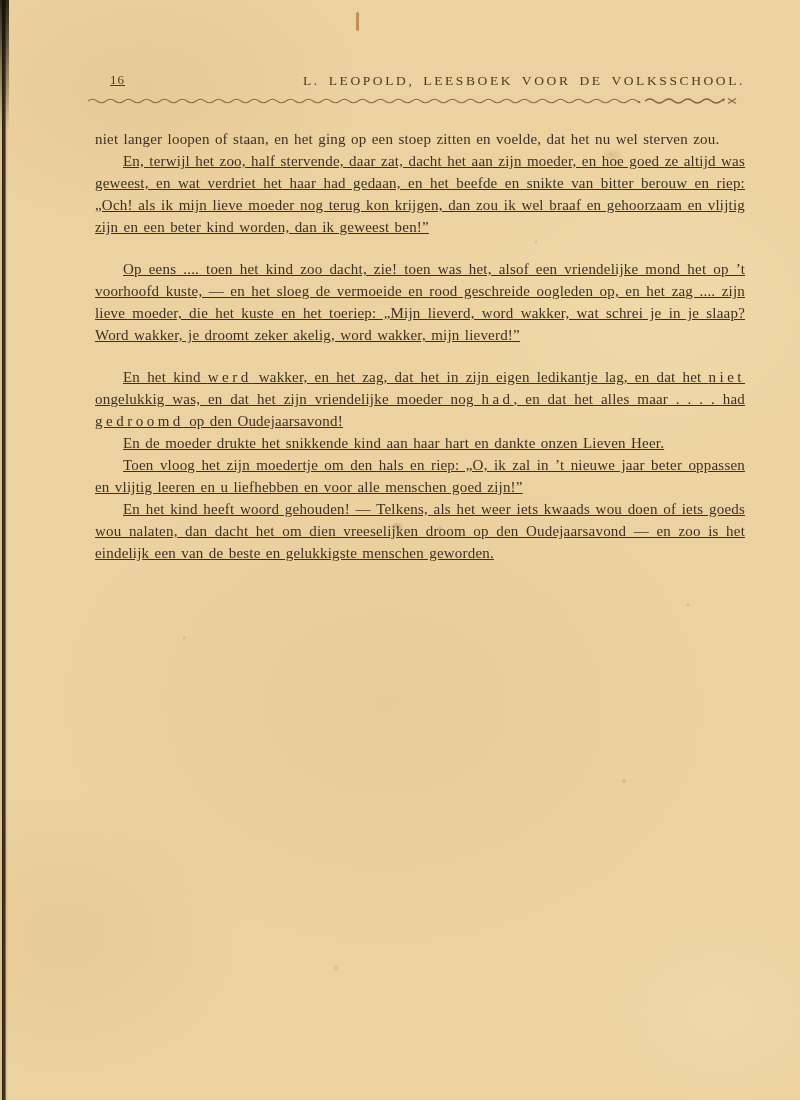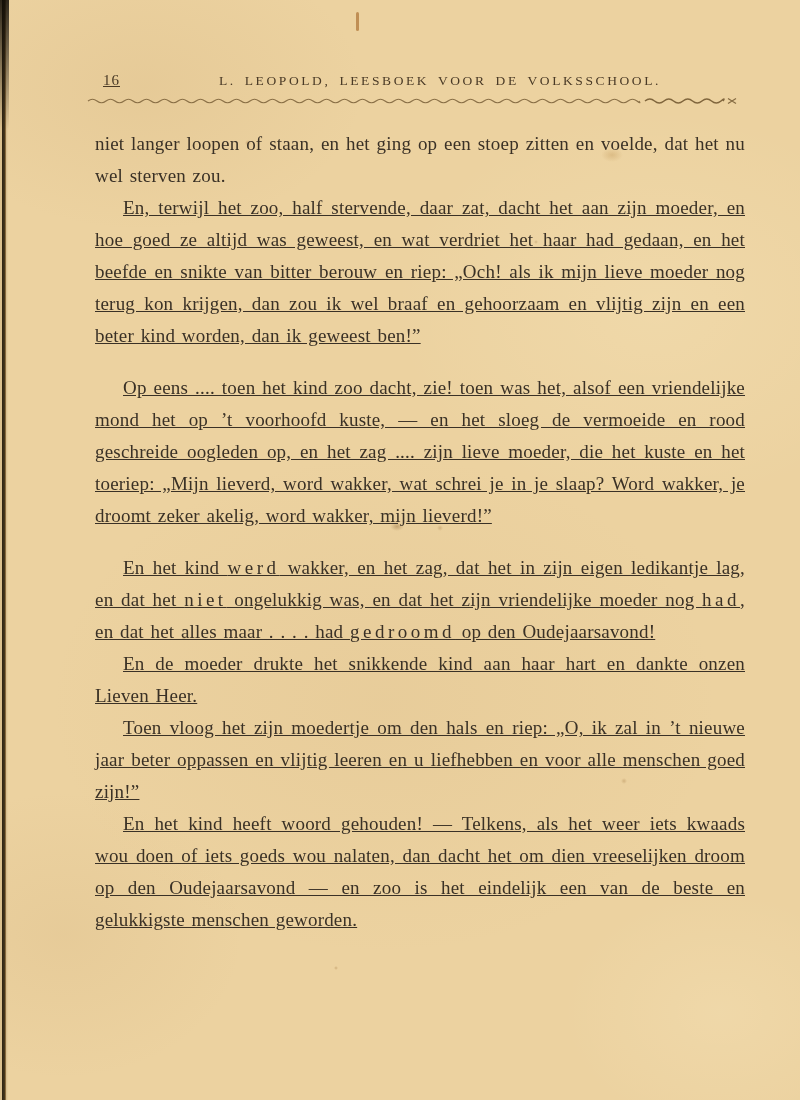--- a/index.html
+++ b/index.html
@@ -60,42 +60,42 @@
   .stain-right {
     position: absolute; left: 601px; top: 148px; width: 22px; height: 14px;
     background: radial-gradient(ellipse at center, rgba(170,120,50,0.25), transparent 70%);
   }
 
   .running-header {
     position: absolute; top: 70px; left: 95px; width: 650px; height: 22px;
     color: var(--header-ink);
   }
   .page-number {
-    position: absolute; left: 8px; top: 2px;
-    font-size: 15px; letter-spacing: 1px; text-decoration: underline;
+    position: absolute; left: 15px; top: 2px;
+    font-size: 13px; letter-spacing: 1px; text-decoration: underline;
   }
   .running-title {
-    text-align: center;
+    text-align: right;
     font-size: 13.5px; letter-spacing: 2.6px; word-spacing: 3px;
     padding-top: 3px; padding-left: 40px;
     white-space: nowrap;
   }
 
   .ornamental-rule {
     position: absolute; left: 87px; top: 94px; width: 656px; height: 14px;
   }
   .ornamental-rule path { fill: none; stroke: var(--rule); }
   .rule-main { stroke-width: 1.1; opacity: 0.85; }
   .rule-end  { stroke-width: 1.5; opacity: 0.95; }
   .rule-x    { stroke-width: 1.2; opacity: 0.9; }
 
   .text-block {
     position: absolute; top: 128px; left: 95px; width: 650px;
     color: var(--ink);
-    font-size: 19px; line-height: 32px;
+    font-size: 15px; line-height: 22px;
     text-align: justify;
     word-spacing: 0.09em;
     letter-spacing: 0.2px;
   }
   .text-block p { margin: 0; }
   .text-block p.indent { text-indent: 28px; text-decoration: underline; }
   .text-block p.gap { margin-top: 20px; }
   .sperr { letter-spacing: 3.5px; }
 </style>
 </head>

